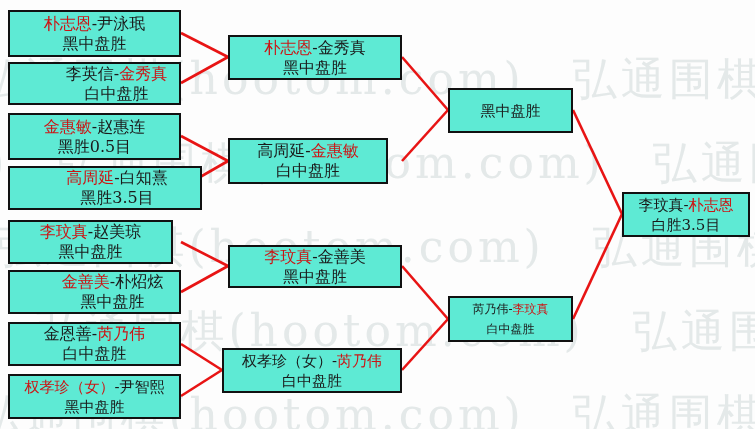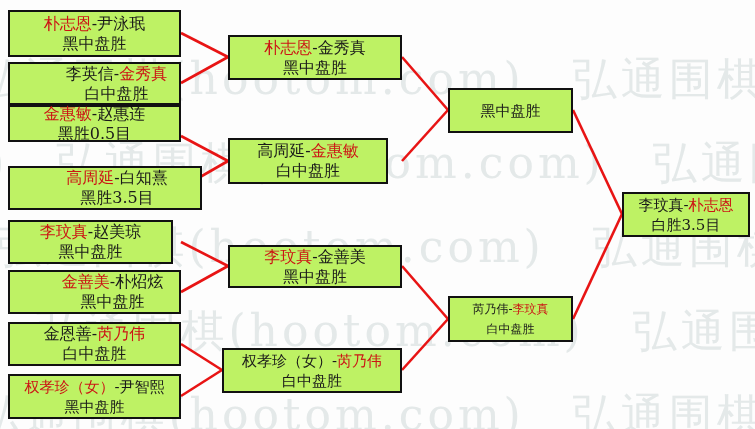--- a/index.html
+++ b/index.html
@@ -13,21 +13,21 @@
     position:absolute;white-space:nowrap;z-index:0;
     font-size:44px;letter-spacing:4px;color:#e4e9e9;
     font-family:"DejaVu Serif","Liberation Serif",serif;
     user-select:none;
   }
   
   #connectors{position:absolute;left:0;top:0;z-index:1;}
   
   .box{
     position:absolute;z-index:2;box-sizing:border-box;
-    border:2px solid #111111;background:#bef264;
+    border:2px solid #111111;background:#5eead4;
     display:flex;flex-direction:column;justify-content:center;align-items:center;
     text-align:center;font-size:16px;line-height:20px;color:#1a1a1a;
   }
   .box .l1,.box .l2{width:100%;}
   .red{color:#cc1414;}
 </style>
 </head>
 <body>
 
 <div id="stage">
@@ -56,21 +56,21 @@
   </svg>
 
   <div class="box" style="left:8px;top:10px;width:173px;height:47px;">
     <div class="l1"><span class="p1 red">朴志恩</span><span class="dash">-</span><span class="p2">尹泳珉</span></div>
     <div class="l2">黑中盘胜</div>
   </div>
   <div class="box" style="left:8px;top:62px;width:173px;height:43px;padding-left:44px;">
     <div class="l1"><span class="p1">李英信</span><span class="dash">-</span><span class="p2 red">金秀真</span></div>
     <div class="l2">白中盘胜</div>
   </div>
-  <div class="box" style="left:8px;top:105px;width:173px;height:37px;">
+  <div class="box" style="left:8px;top:113px;width:173px;height:47px;">
     <div class="l1"><span class="p1 red">金惠敏</span><span class="dash">-</span><span class="p2">赵惠连</span></div>
     <div class="l2">黑胜0.5目</div>
   </div>
   <div class="box" style="left:8px;top:166px;width:194px;height:44px;padding-left:24px;">
     <div class="l1"><span class="p1 red">高周延</span><span class="dash">-</span><span class="p2">白知熹</span></div>
     <div class="l2">黑胜3.5目</div>
   </div>
   <div class="box" style="left:8px;top:220px;width:165px;height:44px;">
     <div class="l1"><span class="p1 red">李玟真</span><span class="dash">-</span><span class="p2">赵美琼</span></div>
     <div class="l2">黑中盘胜</div>

